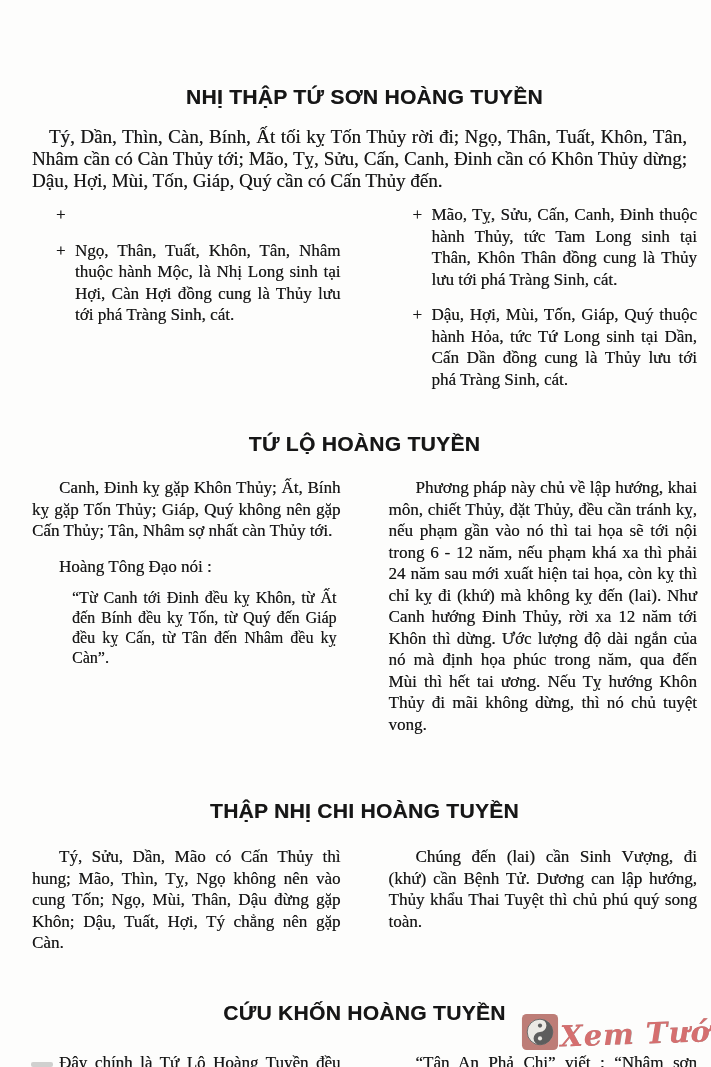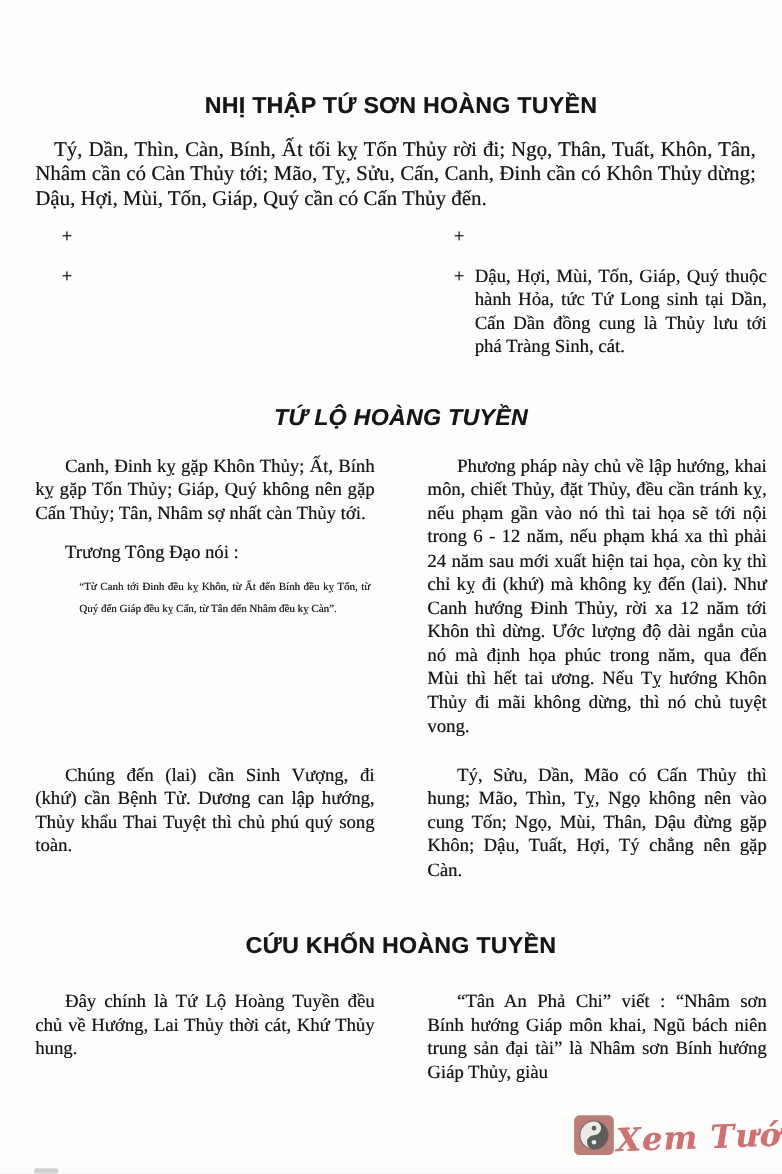--- a/index.html
+++ b/index.html
@@ -54,25 +54,25 @@
     text-align:justify;
     text-indent:27px;
   }
   .attrib{
     margin:14px 0 0 0;
     font-size:17px;line-height:21.5px;
     text-indent:27px;
   }
   .quote{
     margin:11px 4px 0 40px;
-    font-size:10px;line-height:20px;
+    font-size:16px;line-height:20px;
     text-align:justify;
   }
   .row-bullets{margin-top:12px;}
-  .t2{margin-top:42px;font-style:italic;}
+  .t2{margin-top:42px;}
   .row2{margin-top:21px;}
   .t3{margin-top:64px;}
   .row3{margin-top:23px;}
   .t4{margin-top:47px;}
   .row4{margin-top:27px;}
 
   .watermark{
     position:absolute;
     left:521px;top:1013px;
     display:flex;align-items:center;gap:1px;
@@ -109,51 +109,54 @@
     <div class="section-title">NHỊ THẬP TỨ SƠN HOÀNG TUYỀN</div>
     <p class="intro">Tý, Dần, Thìn, Càn, Bính, Ất tối kỵ Tốn Thủy rời đi; Ngọ, Thân, Tuất, Khôn, Tân, Nhâm cần có Càn Thủy tới; Mão, Tỵ, Sửu, Cấn, Canh, Đinh cần có Khôn Thủy dừng; Dậu, Hợi, Mùi, Tốn, Giáp, Quý cần có Cấn Thủy đến.</p>
 
     <div class="cols row-bullets">
       <div class="col">
         <div class="bullet">
           <span class="marker">+</span>
         </div>
         <div class="bullet">
           <span class="marker">+</span>
+          <span class="btext">Ngọ, Thân, Tuất, Khôn, Tân, Nhâm thuộc hành Mộc, là Nhị Long sinh tại Hợi, Càn Hợi đồng cung là Thủy lưu tới phá Tràng Sinh, cát.</span>
         </div>
       </div>
       <div class="col">
         <div class="bullet">
           <span class="marker">+</span>
+          <span class="btext">Mão, Tỵ, Sửu, Cấn, Canh, Đinh thuộc hành Thủy, tức Tam Long sinh tại Thân, Khôn Thân đồng cung là Thủy lưu tới phá Tràng Sinh, cát.</span>
         </div>
         <div class="bullet">
           <span class="marker">+</span>
           <span class="btext">Dậu, Hợi, Mùi, Tốn, Giáp, Quý thuộc hành Hỏa, tức Tứ Long sinh tại Dần, Cấn Dần đồng cung là Thủy lưu tới phá Tràng Sinh, cát.</span>
         </div>
       </div>
     </div>
 
     <div class="section-title t2">TỨ LỘ HOÀNG TUYỀN</div>
     <div class="cols row2">
       <div class="col">
         <p class="para">Canh, Đinh kỵ gặp Khôn Thủy; Ất, Bính kỵ gặp Tốn Thủy; Giáp, Quý không nên gặp Cấn Thủy; Tân, Nhâm sợ nhất càn Thủy tới.</p>
-        <p class="attrib">Trương Tông Đạo nói :</p>
+        <p class="attrib">Hoàng Tông Đạo nói :</p>
         <p class="quote">“Từ Canh tới Đinh đều kỵ Khôn, từ Ất đến Bính đều kỵ Tốn, từ Quý đến Giáp đều kỵ Cấn, từ Tân đến Nhâm đều kỵ Càn”.</p>
       </div>
       <div class="col">
         <p class="para">Phương pháp này chủ về lập hướng, khai môn, chiết Thủy, đặt Thủy, đều cần tránh kỵ, nếu phạm gần vào nó thì tai họa sẽ tới nội trong 6 - 12 năm, nếu phạm khá xa thì phải 24 năm sau mới xuất hiện tai họa, còn kỵ thì chỉ kỵ đi (khứ) mà không kỵ đến (lai). Như Canh hướng Đinh Thủy, rời xa 12 năm tới Khôn thì dừng. Ước lượng độ dài ngắn của nó mà định họa phúc trong năm, qua đến Mùi thì hết tai ương. Nếu Tỵ hướng Khôn Thủy đi mãi không dừng, thì nó chủ tuyệt vong.</p>
       </div>
     </div>
 
+    <div class="section-title t3">THẬP NHỊ CHI HOÀNG TUYỀN</div>
     <div class="cols row3">
       <div class="col">
-        <p class="para">Chúng đến (lai) cần Sinh Vượng, đi (khứ) cần Bệnh Tử. Dương can lập hướng, Thủy khẩu Thai Tuyệt thì chủ phú quý song toàn.</p>
+        <p class="para">Tý, Sửu, Dần, Mão có Cấn Thủy thì hung; Mão, Thìn, Tỵ, Ngọ không nên vào cung Tốn; Ngọ, Mùi, Thân, Dậu đừng gặp Khôn; Dậu, Tuất, Hợi, Tý chẳng nên gặp Càn.</p>
       </div>
       <div class="col">
-        <p class="para">Tý, Sửu, Dần, Mão có Cấn Thủy thì hung; Mão, Thìn, Tỵ, Ngọ không nên vào cung Tốn; Ngọ, Mùi, Thân, Dậu đừng gặp Khôn; Dậu, Tuất, Hợi, Tý chẳng nên gặp Càn.</p>
+        <p class="para">Chúng đến (lai) cần Sinh Vượng, đi (khứ) cần Bệnh Tử. Dương can lập hướng, Thủy khẩu Thai Tuyệt thì chủ phú quý song toàn.</p>
       </div>
     </div>
 
     <div class="section-title t4">CỨU KHỐN HOÀNG TUYỀN</div>
     <div class="cols row4">
       <div class="col">
         <p class="para">Đây chính là Tứ Lộ Hoàng Tuyền đều chủ về Hướng, Lai Thủy thời cát, Khứ Thủy hung.</p>
       </div>
       <div class="col">
         <p class="para">“Tân An Phả Chi” viết : “Nhâm sơn Bính hướng Giáp môn khai, Ngũ bách niên trung sản đại tài” là Nhâm sơn Bính hướng Giáp Thủy, giàu</p>

